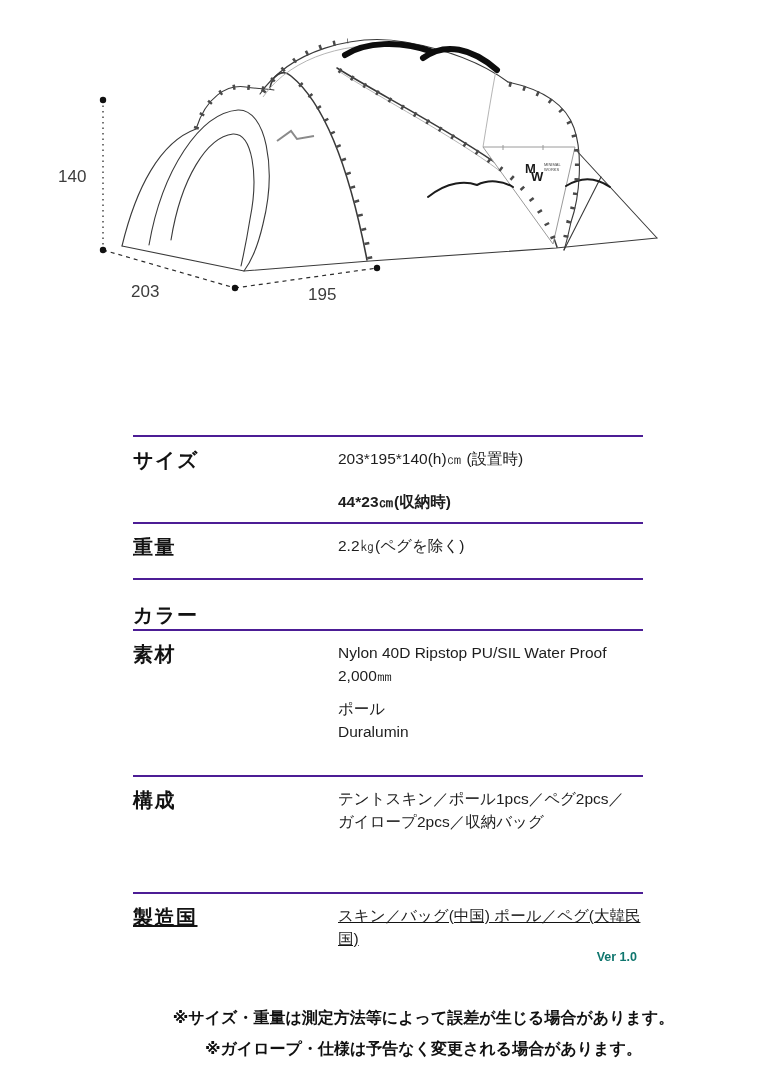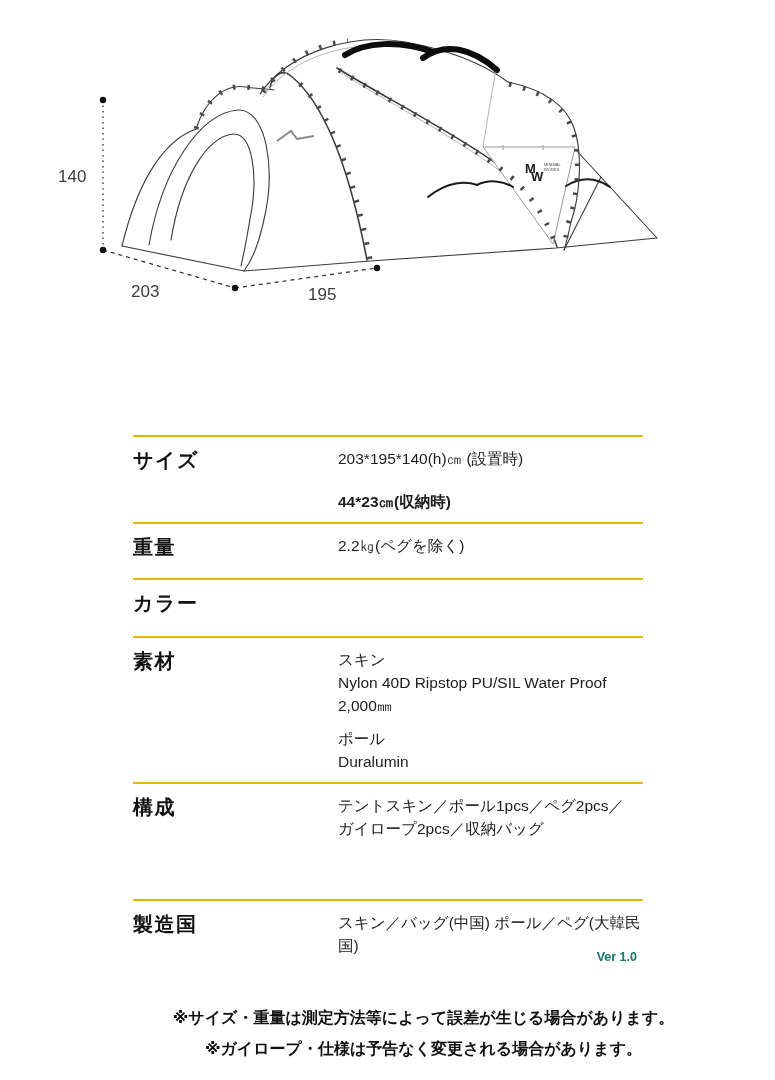--- a/index.html
+++ b/index.html
@@ -5,27 +5,27 @@
   html,body{margin:0;padding:0;}
   body{
     width:775px;height:1080px;position:relative;background:#ffffff;
     font-family:"Liberation Sans","DejaVu Sans",sans-serif;color:#141414;
     overflow:hidden;
   }
   
   .diagram{position:absolute;top:0;left:0;width:775px;height:330px;}
   
   .spec{position:absolute;left:133px;top:435px;width:510px;}
-  .spec-row{display:flex;border-top:2px solid #eab308;padding-top:10px;box-sizing:border-box;}
+  .spec-row{display:flex;border-top:2px solid #4c1d95;padding-top:10px;box-sizing:border-box;}
   .r1{height:87px;}
   .r2{height:56px;}
-  .r3{height:58px;}
+  .r3{height:51px;align-items:flex-end;}
   .r4{height:146px;}
   .r5{height:117px;}
-  .r6{height:70px;}
+  .r6{height:70px;text-decoration:underline;}
   .spec-label{width:205px;flex:none;font-weight:bold;font-size:20px;letter-spacing:1.5px;color:#121212;}
   .spec-value{flex:1;font-size:15.5px;line-height:23px;color:#1d1d1d;}
   .gap9{margin-top:20px;font-weight:bold;}
   .gap14{margin-top:10px;}
   .ver{position:absolute;top:515px;right:6px;font-size:12.5px;font-weight:bold;color:#0f766e;}
   
   .footer{position:absolute;top:1002px;left:0;width:775px;text-align:center;
           font-weight:bold;font-size:16px;line-height:31px;color:#101010;padding-left:36px;}
 </style>
 </head>
@@ -125,21 +125,20 @@
     </div>
   </div>
 
   <div class="spec-row r3">
     <div class="spec-label">カラー</div>
   </div>
 
   <div class="spec-row r4">
     <div class="spec-label">素材</div>
     <div class="spec-value">
-      <div>スキン</div>
       <div>Nylon 40D Ripstop PU/SIL Water Proof 2,000㎜</div>
       <div class="gap14">ポール</div>
       <div>Duralumin</div>
     </div>
   </div>
 
   <div class="spec-row r5">
     <div class="spec-label">構成</div>
     <div class="spec-value">
       <div>テントスキン／ポール1pcs／ペグ2pcs／</div>

